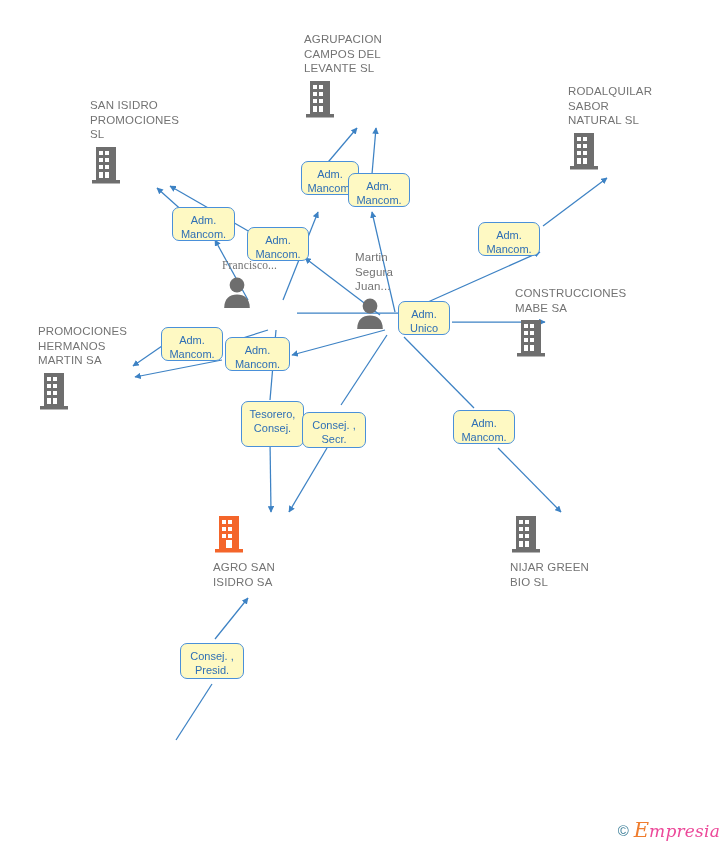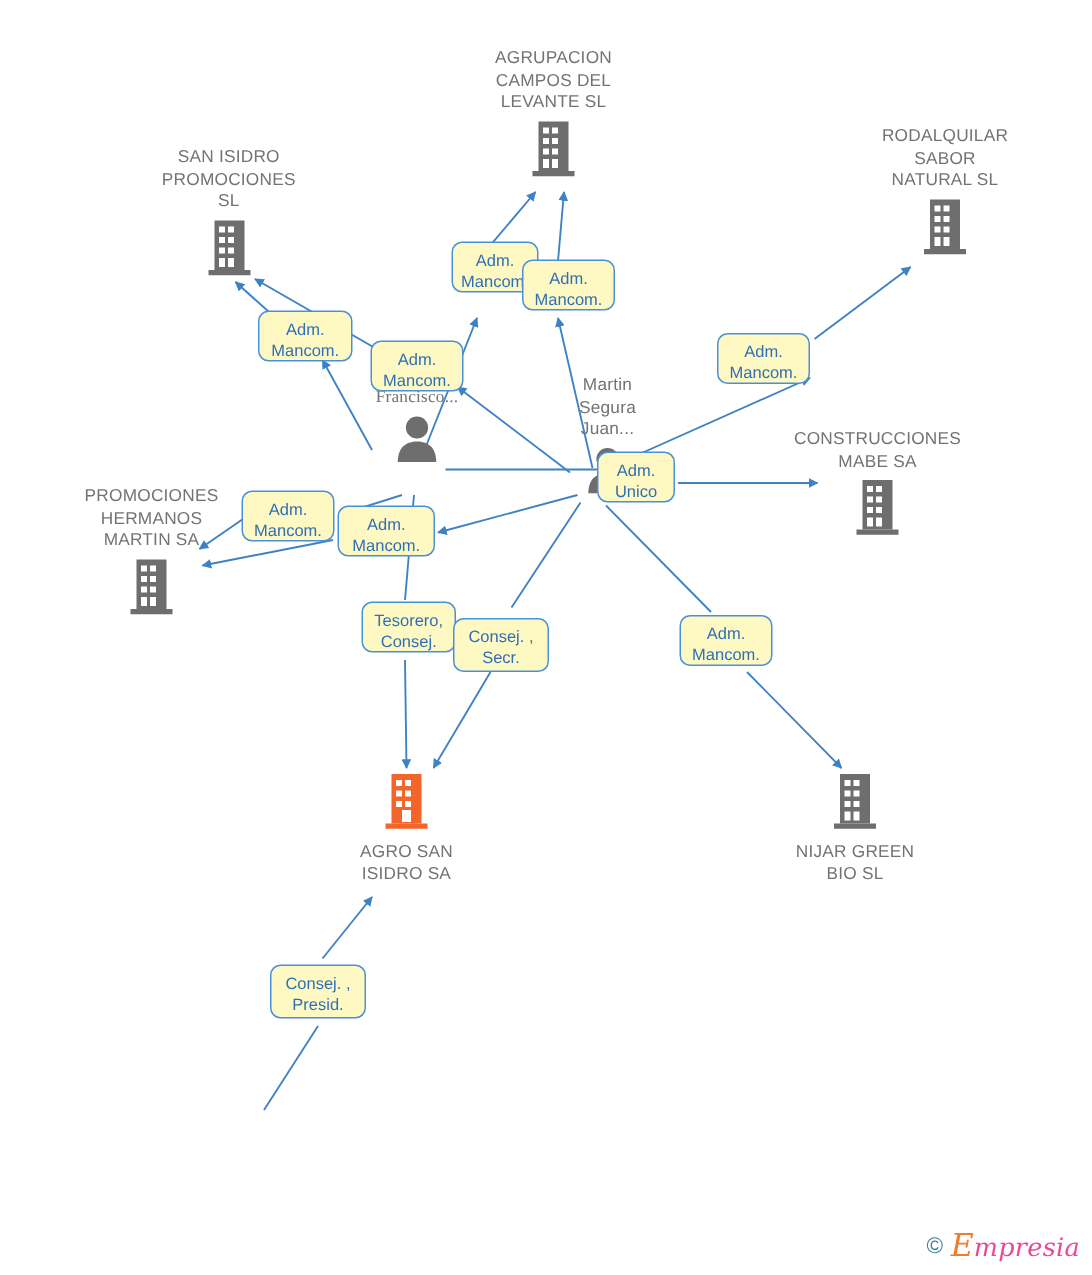--- a/index.html
+++ b/index.html
@@ -4,21 +4,21 @@
 <style>
   html,body{margin:0;padding:0;background:#ffffff;}
   body{
     width:728px;height:850px;position:relative;overflow:hidden;
     font-family:"Liberation Sans","DejaVu Sans",sans-serif;
   }
   #canvas{position:absolute;left:0;top:0;width:728px;height:850px;}
   svg.edges{position:absolute;left:0;top:0;width:728px;height:850px;}
 
   
-  .node{position:absolute;text-align:center;}
+  .node{position:absolute;text-align:left;}
   .node .glyph{display:block;margin:0 auto;}
   .node .caption{
     color:#737373;font-size:11.5px;line-height:14.5px;
     letter-spacing:.15px;white-space:pre-line;
   }
   .node.company .caption{margin-top:2px;}
   .node.above .caption{margin-bottom:3px;}
 
   
   .chip{
@@ -280,21 +280,21 @@
 
   <div class="chip" style="left:398px;top:301px;width:52px;height:34px;">Adm.
 Unico</div>
 
   <div class="chip" style="left:161px;top:327px;width:62px;height:34px;">Adm.
 Mancom.</div>
 
   <div class="chip" style="left:225px;top:337px;width:65px;height:34px;">Adm.
 Mancom.</div>
 
-  <div class="chip" style="left:241px;top:401px;width:63px;height:34px;">Tesorero,
+  <div class="chip" style="left:241px;top:401px;width:63px;height:46px;">Tesorero,
 Consej.</div>
 
   <div class="chip" style="left:302px;top:412px;width:64px;height:36px;">Consej. ,
 Secr.</div>
 
   <div class="chip" style="left:453px;top:410px;width:62px;height:34px;">Adm.
 Mancom.</div>
 
   <div class="chip" style="left:180px;top:643px;width:64px;height:36px;">Consej. ,
 Presid.</div>

